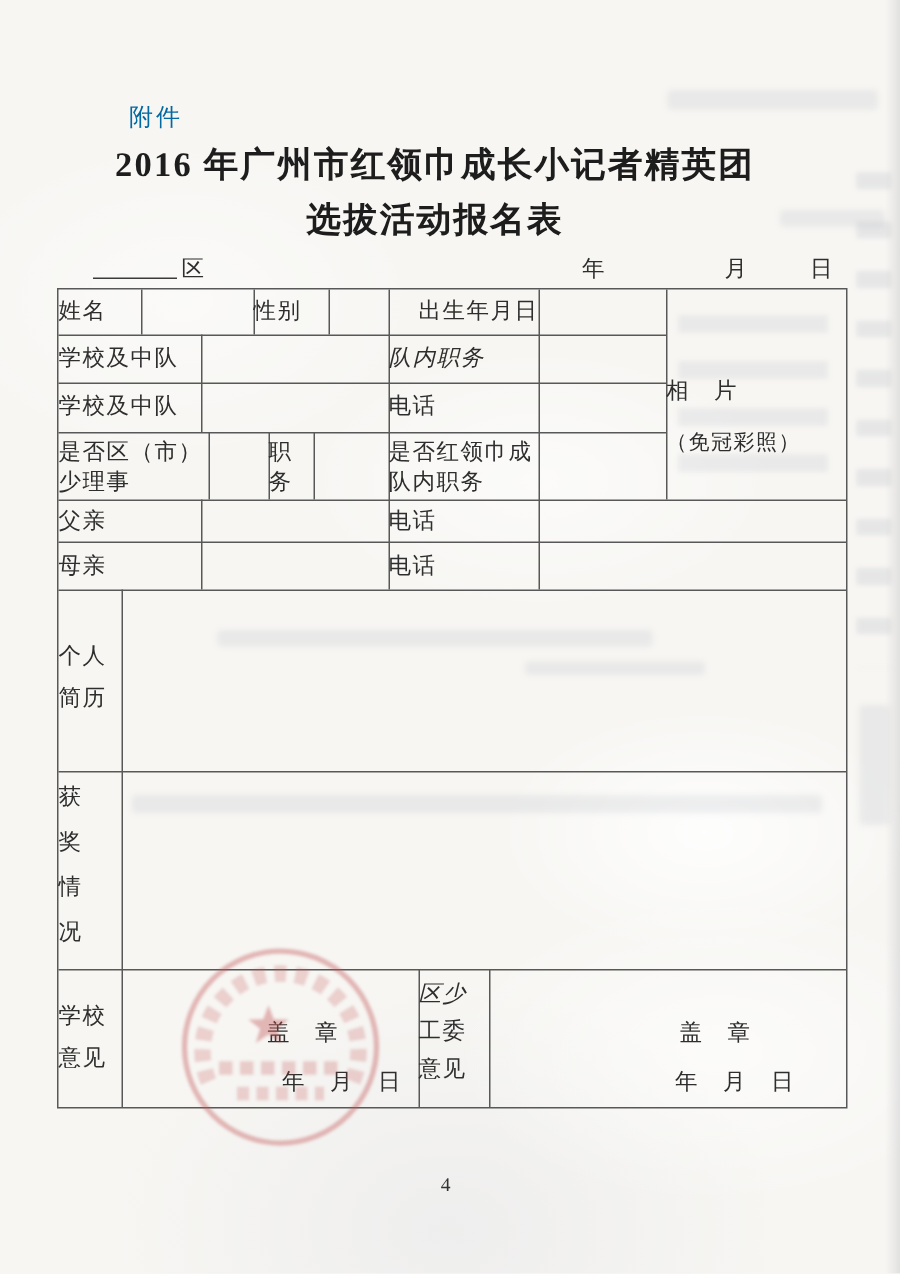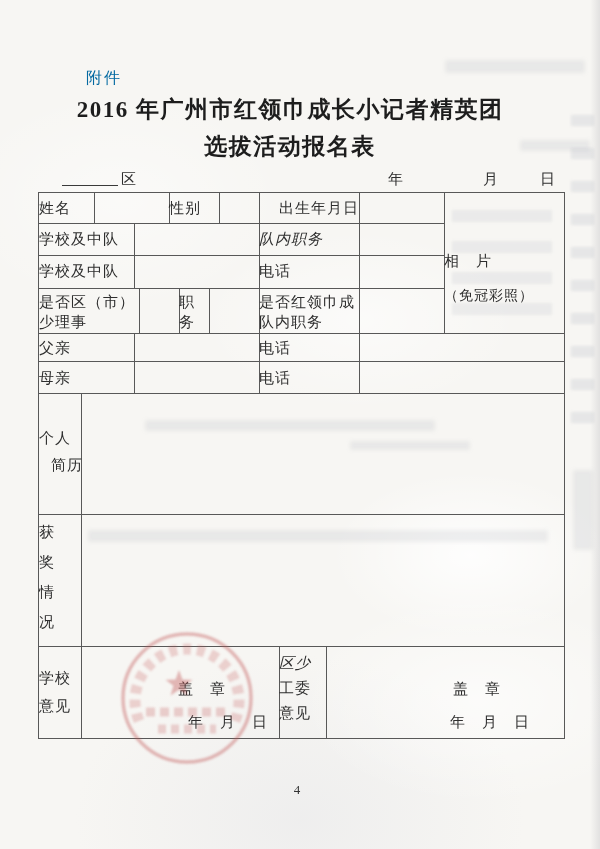--- a/index.html
+++ b/index.html
@@ -132,21 +132,21 @@
     <div class="cell-blank" style="left:96px;top:141px;width:123px;height:26px;"></div>
     <div class="lbl" style="left:220px;width:100px;top:147px;">电话</div>
     <div class="cell-blank" style="left:321px;top:141px;width:203px;height:26px;"></div>
 
     <div class="lbl" style="left:0;width:95px;top:177px;">母亲</div>
     <div class="cell-blank" style="left:96px;top:169px;width:123px;height:30px;"></div>
     <div class="lbl" style="left:220px;width:100px;top:177px;">电话</div>
     <div class="cell-blank" style="left:321px;top:169px;width:203px;height:30px;"></div>
 
     <div class="lbl" style="left:0;width:42px;top:237px;">个人</div>
-    <div class="lbl" style="left:12px;width:42px;top:265px;font-family:Liberation Mono, monospace;">简历</div>
+    <div class="lbl" style="left:0;width:42px;top:265px;">简历</div>
     <div class="cell-blank" style="left:43px;top:201px;width:481px;height:119px;"></div>
 
     <div class="lbl" style="left:0;width:42px;top:331px;">获</div>
     <div class="lbl" style="left:0;width:42px;top:361px;">奖</div>
     <div class="lbl" style="left:0;width:42px;top:391px;">情</div>
     <div class="lbl" style="left:0;width:42px;top:421px;">况</div>
     <div class="cell-blank" style="left:43px;top:322px;width:481px;height:130px;"></div>
 
     <div class="lbl" style="left:0;width:42px;top:477px;">学校</div>
     <div class="lbl" style="left:0;width:42px;top:505px;">意见</div>

